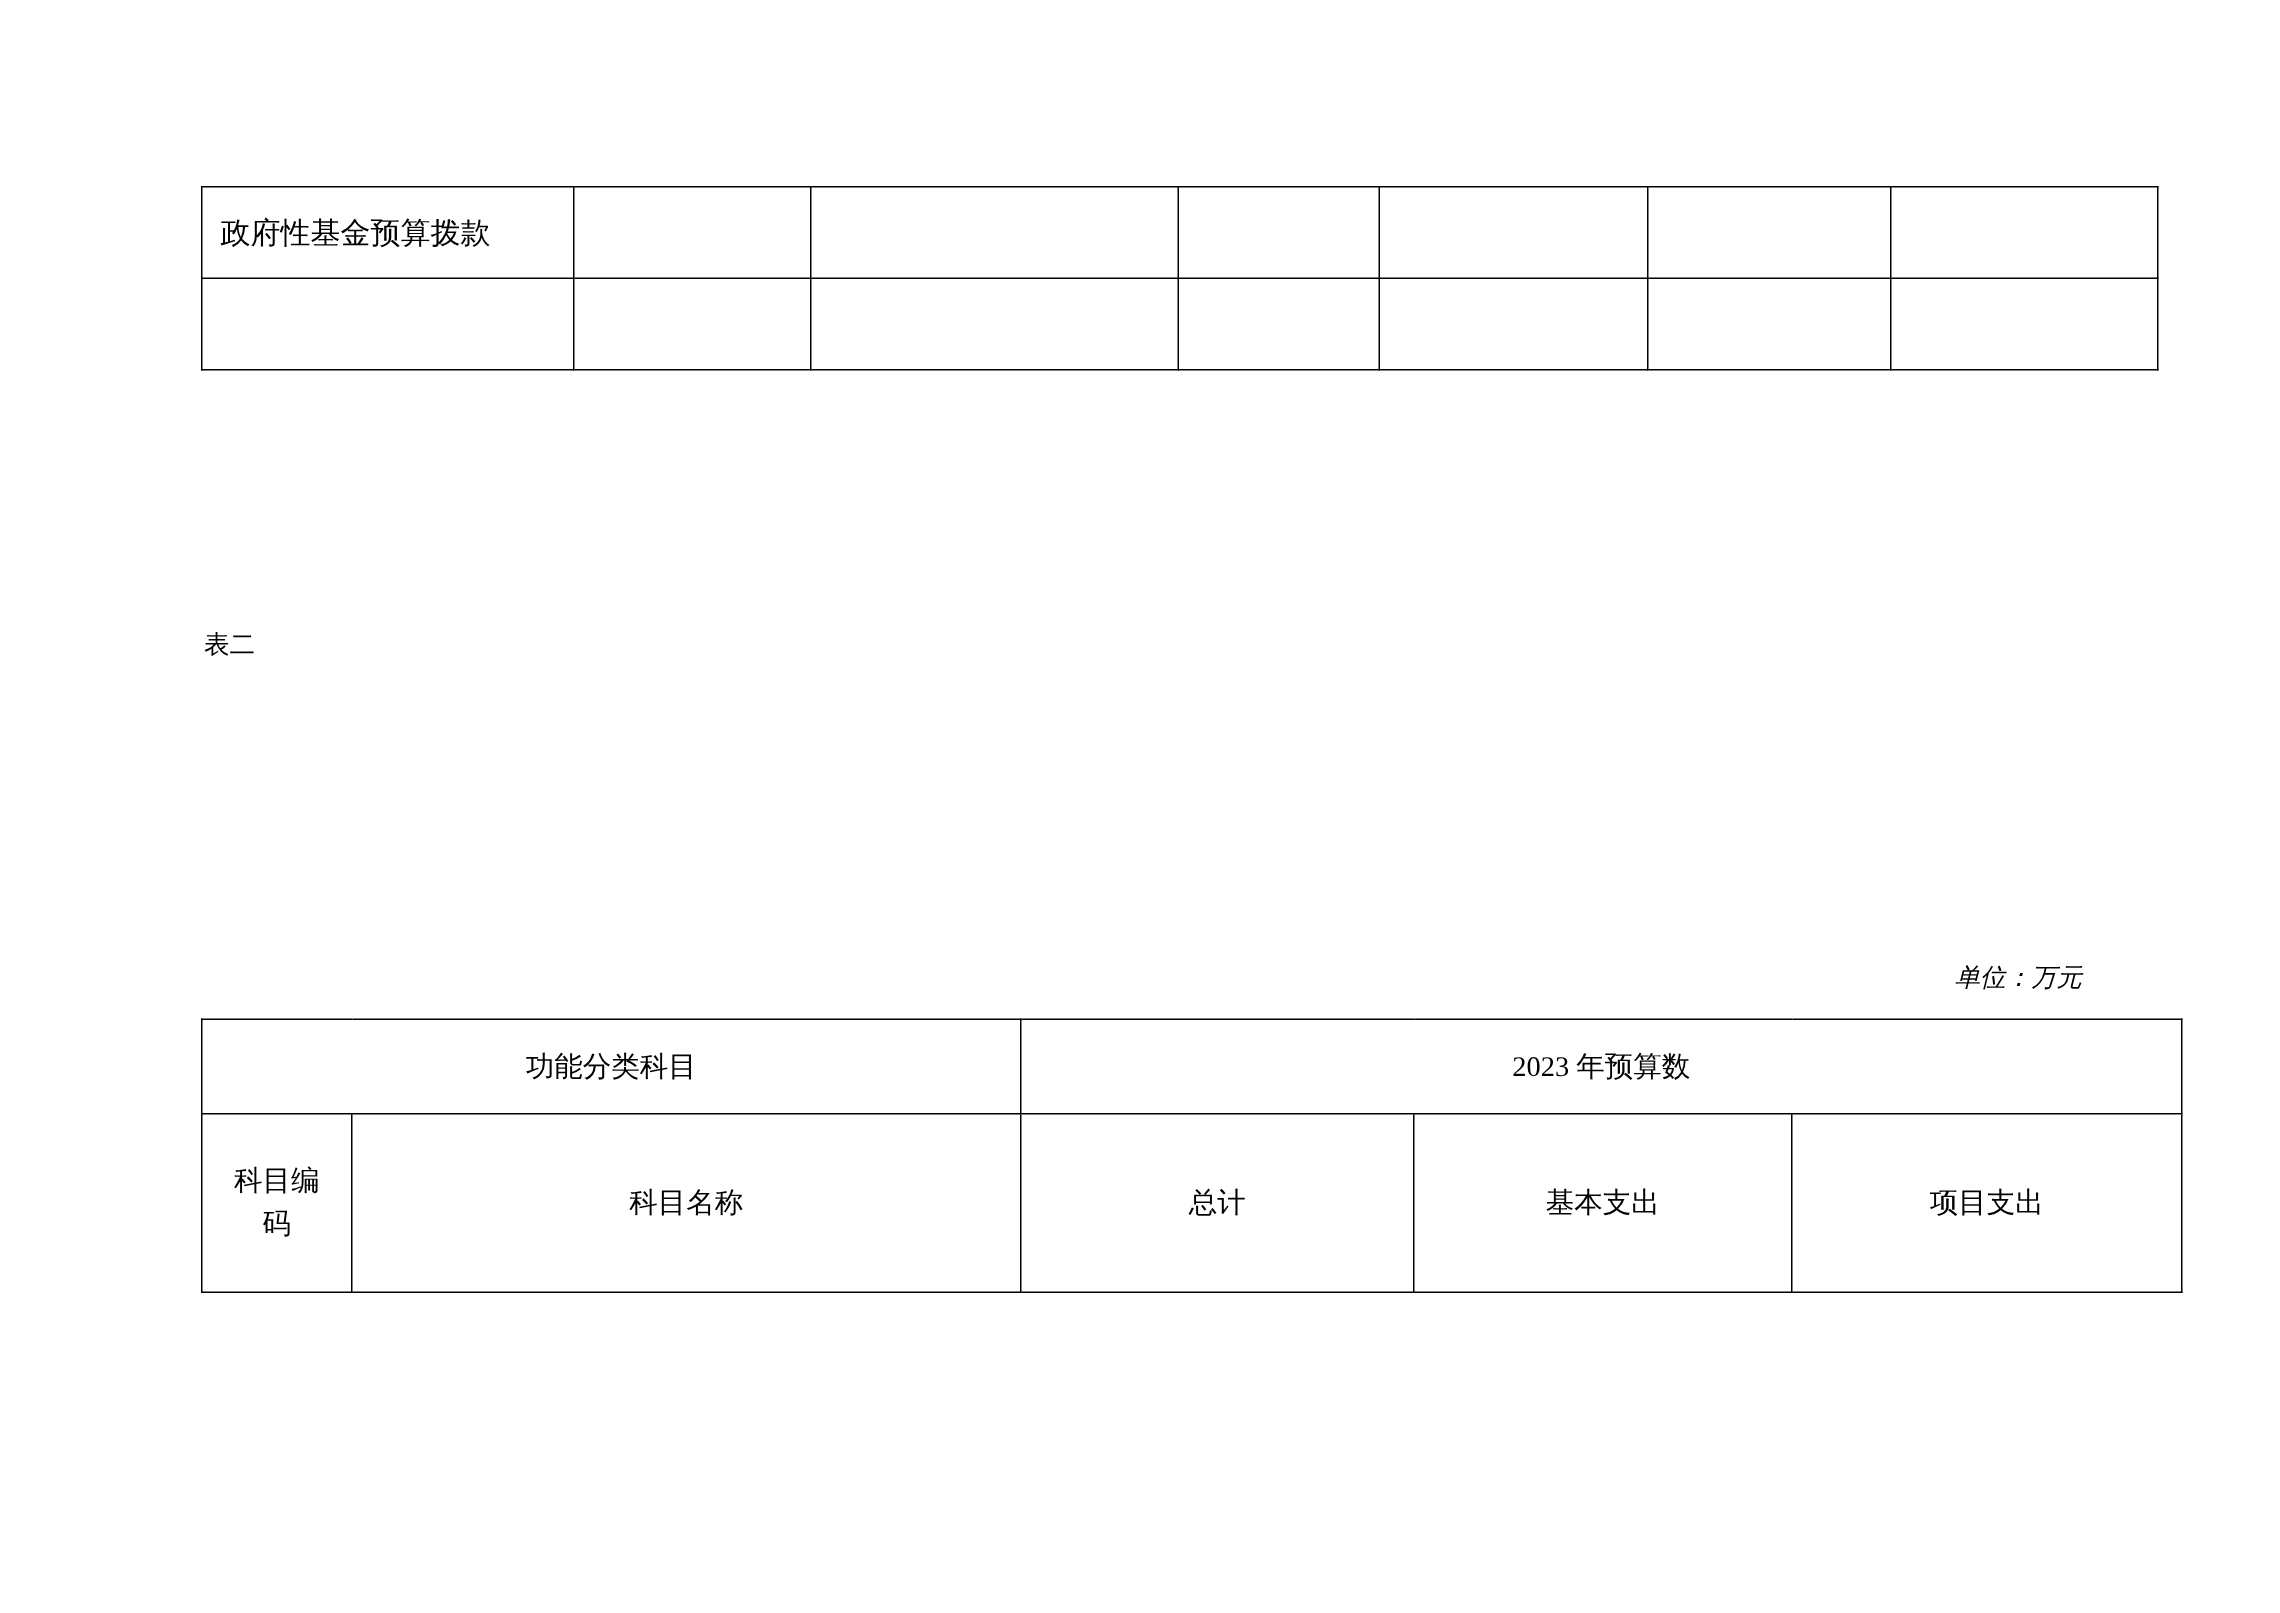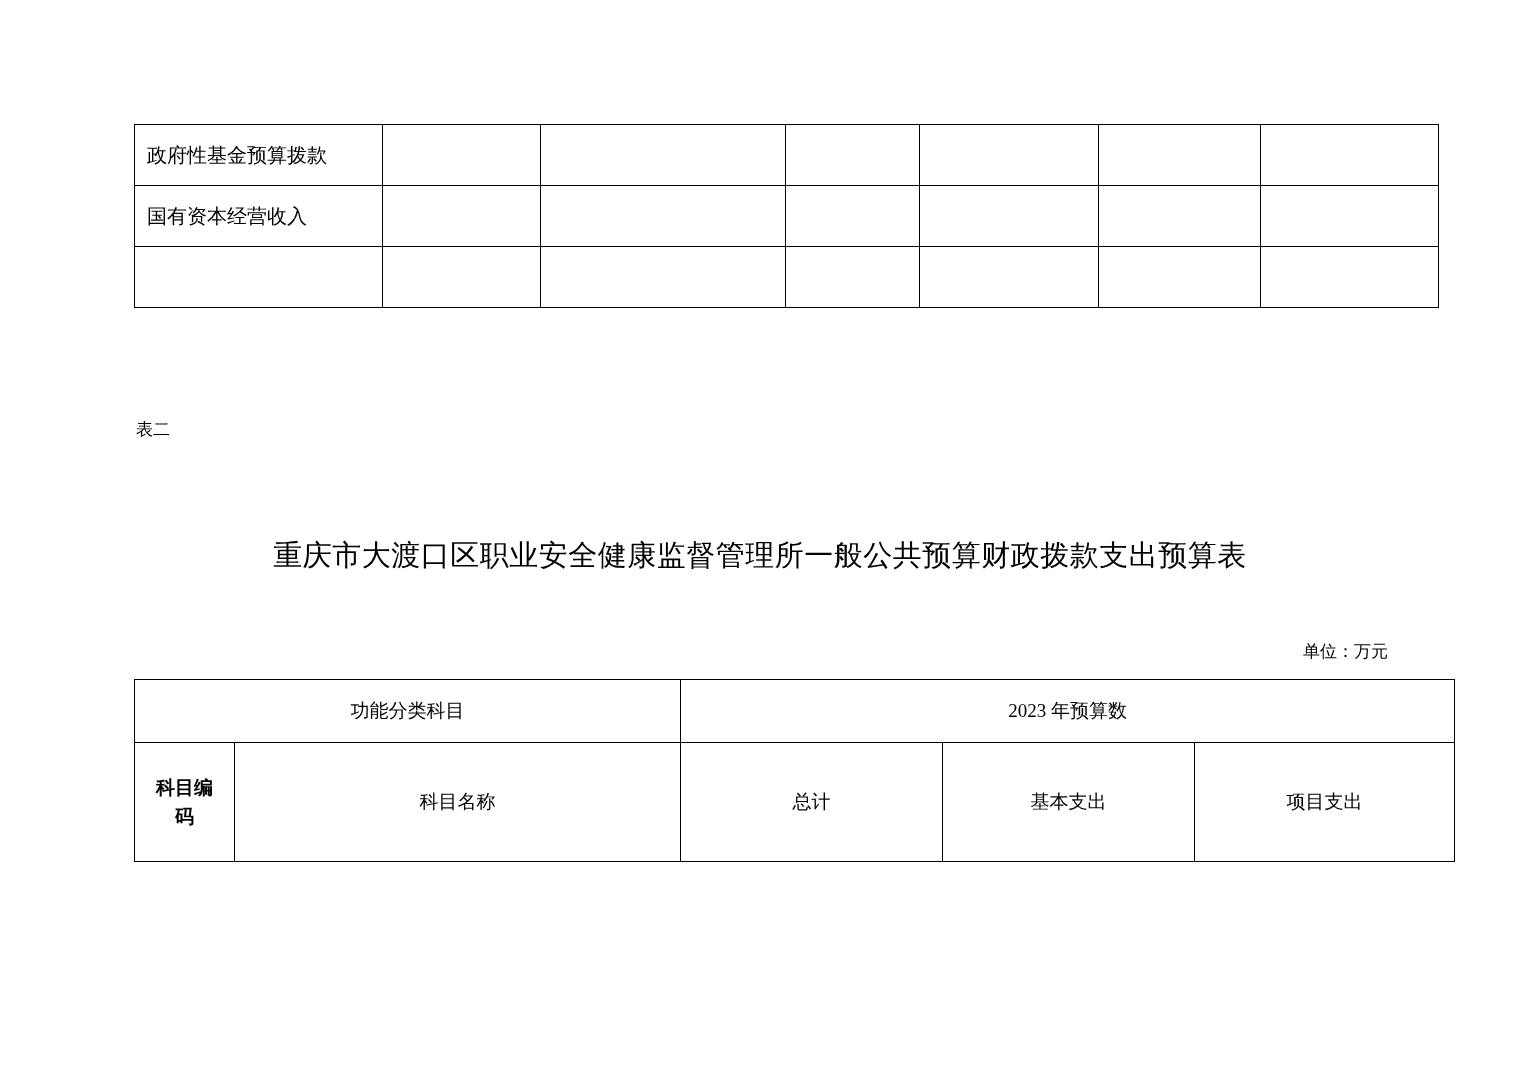--- a/index.html
+++ b/index.html
@@ -63,20 +63,21 @@
     font-family: "Liberation Sans", sans-serif;
     letter-spacing: 0.5px;
   }
 
   
   .unit-note {
     position: absolute;
     right: 132px;
     top: 640px;
     font-size: 17px;
+    font-style: italic;
   }
 
   
   .table-bottom {
     position: absolute;
     left: 134px;
     top: 679px;
     width: 1320px;
     border-collapse: collapse;
     table-layout: fixed;
@@ -88,21 +89,20 @@
     padding: 0 12px;
     vertical-align: middle;
     text-align: center;
   }
   .hdr-row1 td { height: 62px; }
   .hdr-row2 td { height: 118px; }
   .total-row td { height: 58px; }
   .code-head {
     line-height: 1.55;
     font-size: 19px;
-    font-weight: bold;
   }
   .num-right { text-align: right; font-weight: bold; }
 </style>
 </head>
 <body>
 
 <div class="page">
 
   <table class="table-top">
     <colgroup>
@@ -118,43 +118,33 @@
       <tr class="t-row">
         <td class="cell-left">政府性基金预算拨款</td>
         <td class="cell-right"></td>
         <td class="cell-center"></td>
         <td class="cell-right"></td>
         <td class="cell-right"></td>
         <td class="cell-right"></td>
         <td class="cell-right"></td>
       </tr>
       <tr class="t-row">
-        <td class="cell-left">国有资本经营收入</td>
-        <td class="cell-right"></td>
-        <td class="cell-center"></td>
-        <td class="cell-right"></td>
-        <td class="cell-right"></td>
-        <td class="cell-right"></td>
-        <td class="cell-right"></td>
-      </tr>
-      <tr class="t-row">
         <td class="cell-left"></td>
         <td class="cell-right"></td>
         <td class="cell-center"></td>
         <td class="cell-right"></td>
         <td class="cell-right"></td>
         <td class="cell-right"></td>
         <td class="cell-right"></td>
       </tr>
     </tbody>
   </table>
 
   <div class="sheet-label">表二</div>
 
-  <div class="doc-title">重庆市大渡口区职业安全健康监督管理所一般公共预算财政拨款支出预算表</div>
 
   <div class="unit-note">单位：万元</div>
 
   <table class="table-bottom">
     <colgroup>
       <col style="width:100px">
       <col style="width:446px">
       <col style="width:262px">
       <col style="width:252px">
       <col style="width:260px">

